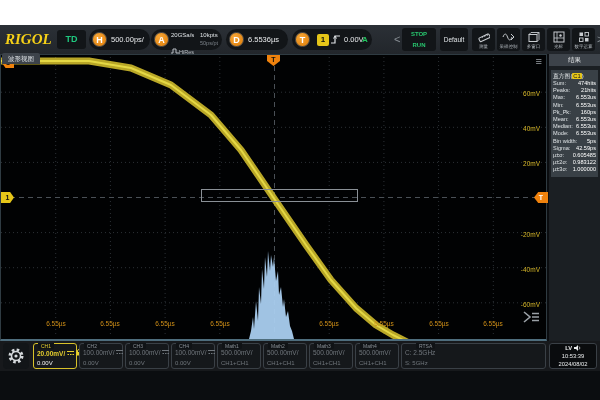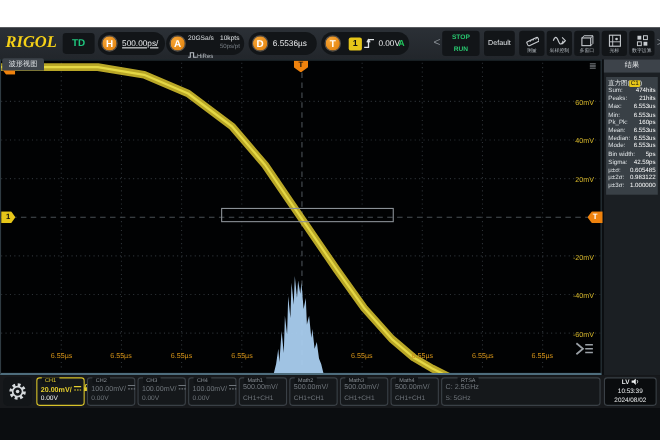--- a/index.html
+++ b/index.html
@@ -73,21 +73,21 @@
 
 <div class="stage">
   <div class="screen">
 
     <div class="toolbar">
       <div class="logo">RIGOL</div>
       <div class="tdbox">TD</div>
 
       <div class="pill" style="left:89px;width:61px;">
         <div class="ocirc">H</div>
-        <div class="val" style="left:22px;text-decoration:underline;">500.00ps/</div>
+        <div class="val" style="left:22px;">500.00ps/</div>
       </div>
 
       <div class="pill" style="left:151px;width:71px;">
         <div class="ocirc">A</div>
         <div class="small1" style="left:20px;top:3px;">20GSa/s</div>
         <div style="position:absolute;left:20px;top:11px;white-space:nowrap;">
           <svg width="8" height="6" viewBox="0 0 8 6">
               <polyline points="0,5 2,5 2,1 5,1 5,5 8,5" fill="none" stroke="#b9bfc5" stroke-width="1"></polyline>
             </svg><span class="small2" style="position:static;color:#b9bfc5;">HiRes</span>
         </div>

